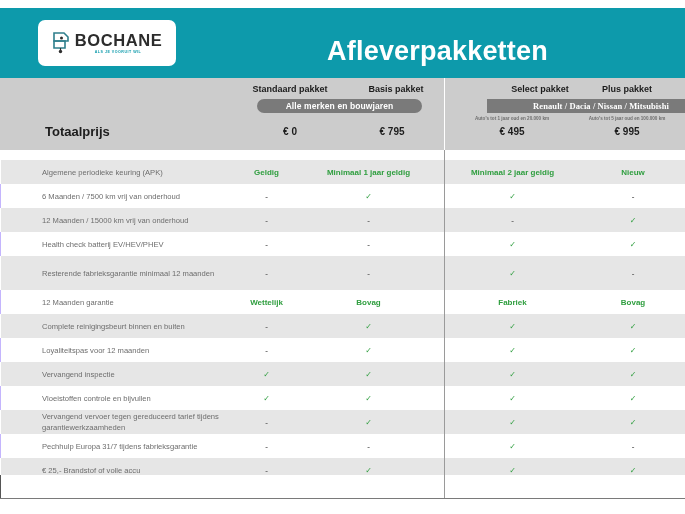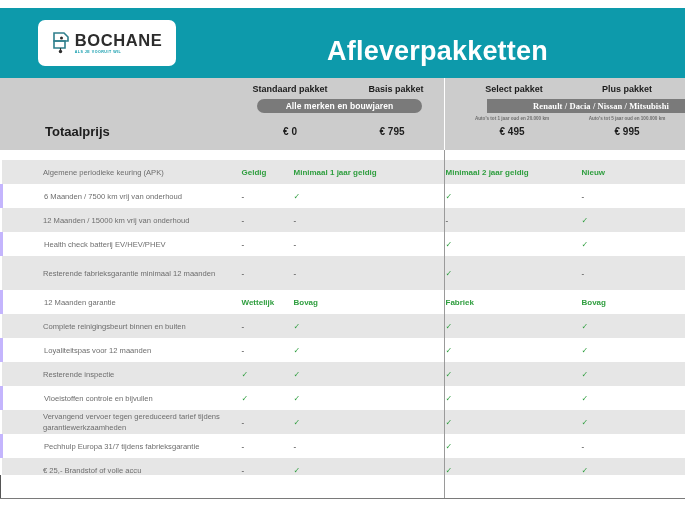--- a/index.html
+++ b/index.html
@@ -20,21 +20,21 @@
   }
   .logo-card {
     margin-left: 38px;
     width: 138px; height: 46px;
     background: #ffffff; border-radius: 7px;
     display: flex; align-items: center; justify-content: center;
     position: relative;
   }
   .logo-inner { display:flex; align-items:center; gap:4px; }
   .logo-mark { width: 19px; height: 26px; position: relative; }
-  .logo-text-wrap { display:flex; flex-direction:column; align-items:flex-start; line-height:1; }
+  .logo-text-wrap { display:flex; flex-direction:column; align-items:center; line-height:1; }
   .logo-word {
     font-family: "Liberation Sans", sans-serif;
     font-weight: bold; font-size: 16.5px; letter-spacing: 0.6px;
     color: #2c2c2c;
   }
   .logo-tag {
     font-size: 3.6px; letter-spacing: .5px; color:#0d9aab;
     font-weight: bold; margin-top: 2.5px; margin-right:1px;
   }
   .banner-title {
@@ -88,35 +88,35 @@
   .sp-white td { height:10px; }
 
   tr.r-odd  td { background:#ffffff; }
   tr.r-even td { background:#e6e6e6; }
 
   td.c-label {
     width:240px; padding-left:41px;
     font-size:7.6px; color:#6d6d6d; line-height:1.45;
   }
   td.c-val {
-    font-size:8px; color:#2f9e3f;
+    text-align:center; font-size:8px; color:#2f9e3f;
   }
   td.c-val.bold { font-weight:bold; }
   td.c-dash { color:#6d6d6d; font-size:8px; font-weight:bold; }
   .chk { color:#2f9e3f; font-size:9px; }
 
   
   col.w-label { width:240px; }
   col.w-std   { width:52px; }
   col.w-bas   { width:152px; }
   col.w-sel   { width:136px; }
   col.w-plus  { width:105px; }
 
   
-  tr.r-odd td.c-label { border-left:3px solid #c4b5fd; }
+  tr.r-odd td.c-label { border-left:1px solid #c4b5fd; }
   tr.r-even td.c-label { border-left:1px solid transparent; }
 
   
   .vdiv {
     position:absolute; left:444px; top:150px; width:1px; height:349px;
     background:#9a9a9a; z-index:5;
   }
   .bottom-rule {
     position:absolute; left:0; top:498px; width:685px; height:1px; background:#7a7a7a; z-index:6;
   }
@@ -157,21 +157,21 @@
     <div class="group-div"></div>
 
     <div class="totaalprijs">Totaalprijs</div>
 
     <div class="col-title" style="left:290px;">Standaard pakket</div>
     <div class="col-title" style="left:396px;">Basis pakket</div>
     <div class="bar bar-left">Alle merken en bouwjaren</div>
     <div class="price" style="left:290px;">€ 0</div>
     <div class="price" style="left:392px;">€ 795</div>
 
-    <div class="col-title" style="left:514px;">Select pakket</div>
+    <div class="col-title" style="left:540px;">Select pakket</div>
     <div class="col-title" style="left:627px;">Plus pakket</div>
     <div class="bar bar-right">Renault / Dacia / Nissan / Mitsubishi</div>
     <div class="small-note" style="left:512px;">Auto's tot 1 jaar oud en 20.000 km</div>
     <div class="small-note" style="left:627px;">Auto's tot 5 jaar oud en 100.000 km</div>
     <div class="price" style="left:512px;text-align:right;">€ 495</div>
     <div class="price" style="left:627px;">€ 995</div>
   </div>
 
   <table class="tbl">
     <colgroup>
@@ -235,21 +235,21 @@
           <td class="c-val chk">✓</td>
         </tr>
         <tr class="r-odd">
           <td class="c-label">Loyaliteitspas voor 12 maanden</td>
           <td class="c-val c-dash">-</td>
           <td class="c-val chk">✓</td>
           <td class="c-val chk">✓</td>
           <td class="c-val chk">✓</td>
         </tr>
         <tr class="r-even">
-          <td class="c-label">Resterende inspectie</td>
+          <td class="c-label">Vervangend inspectie</td>
           <td class="c-val chk">✓</td>
           <td class="c-val chk">✓</td>
           <td class="c-val chk">✓</td>
           <td class="c-val chk">✓</td>
         </tr>
         <tr class="r-odd">
           <td class="c-label">Vloeistoffen controle en bijvullen</td>
           <td class="c-val chk">✓</td>
           <td class="c-val chk">✓</td>
           <td class="c-val chk">✓</td>

